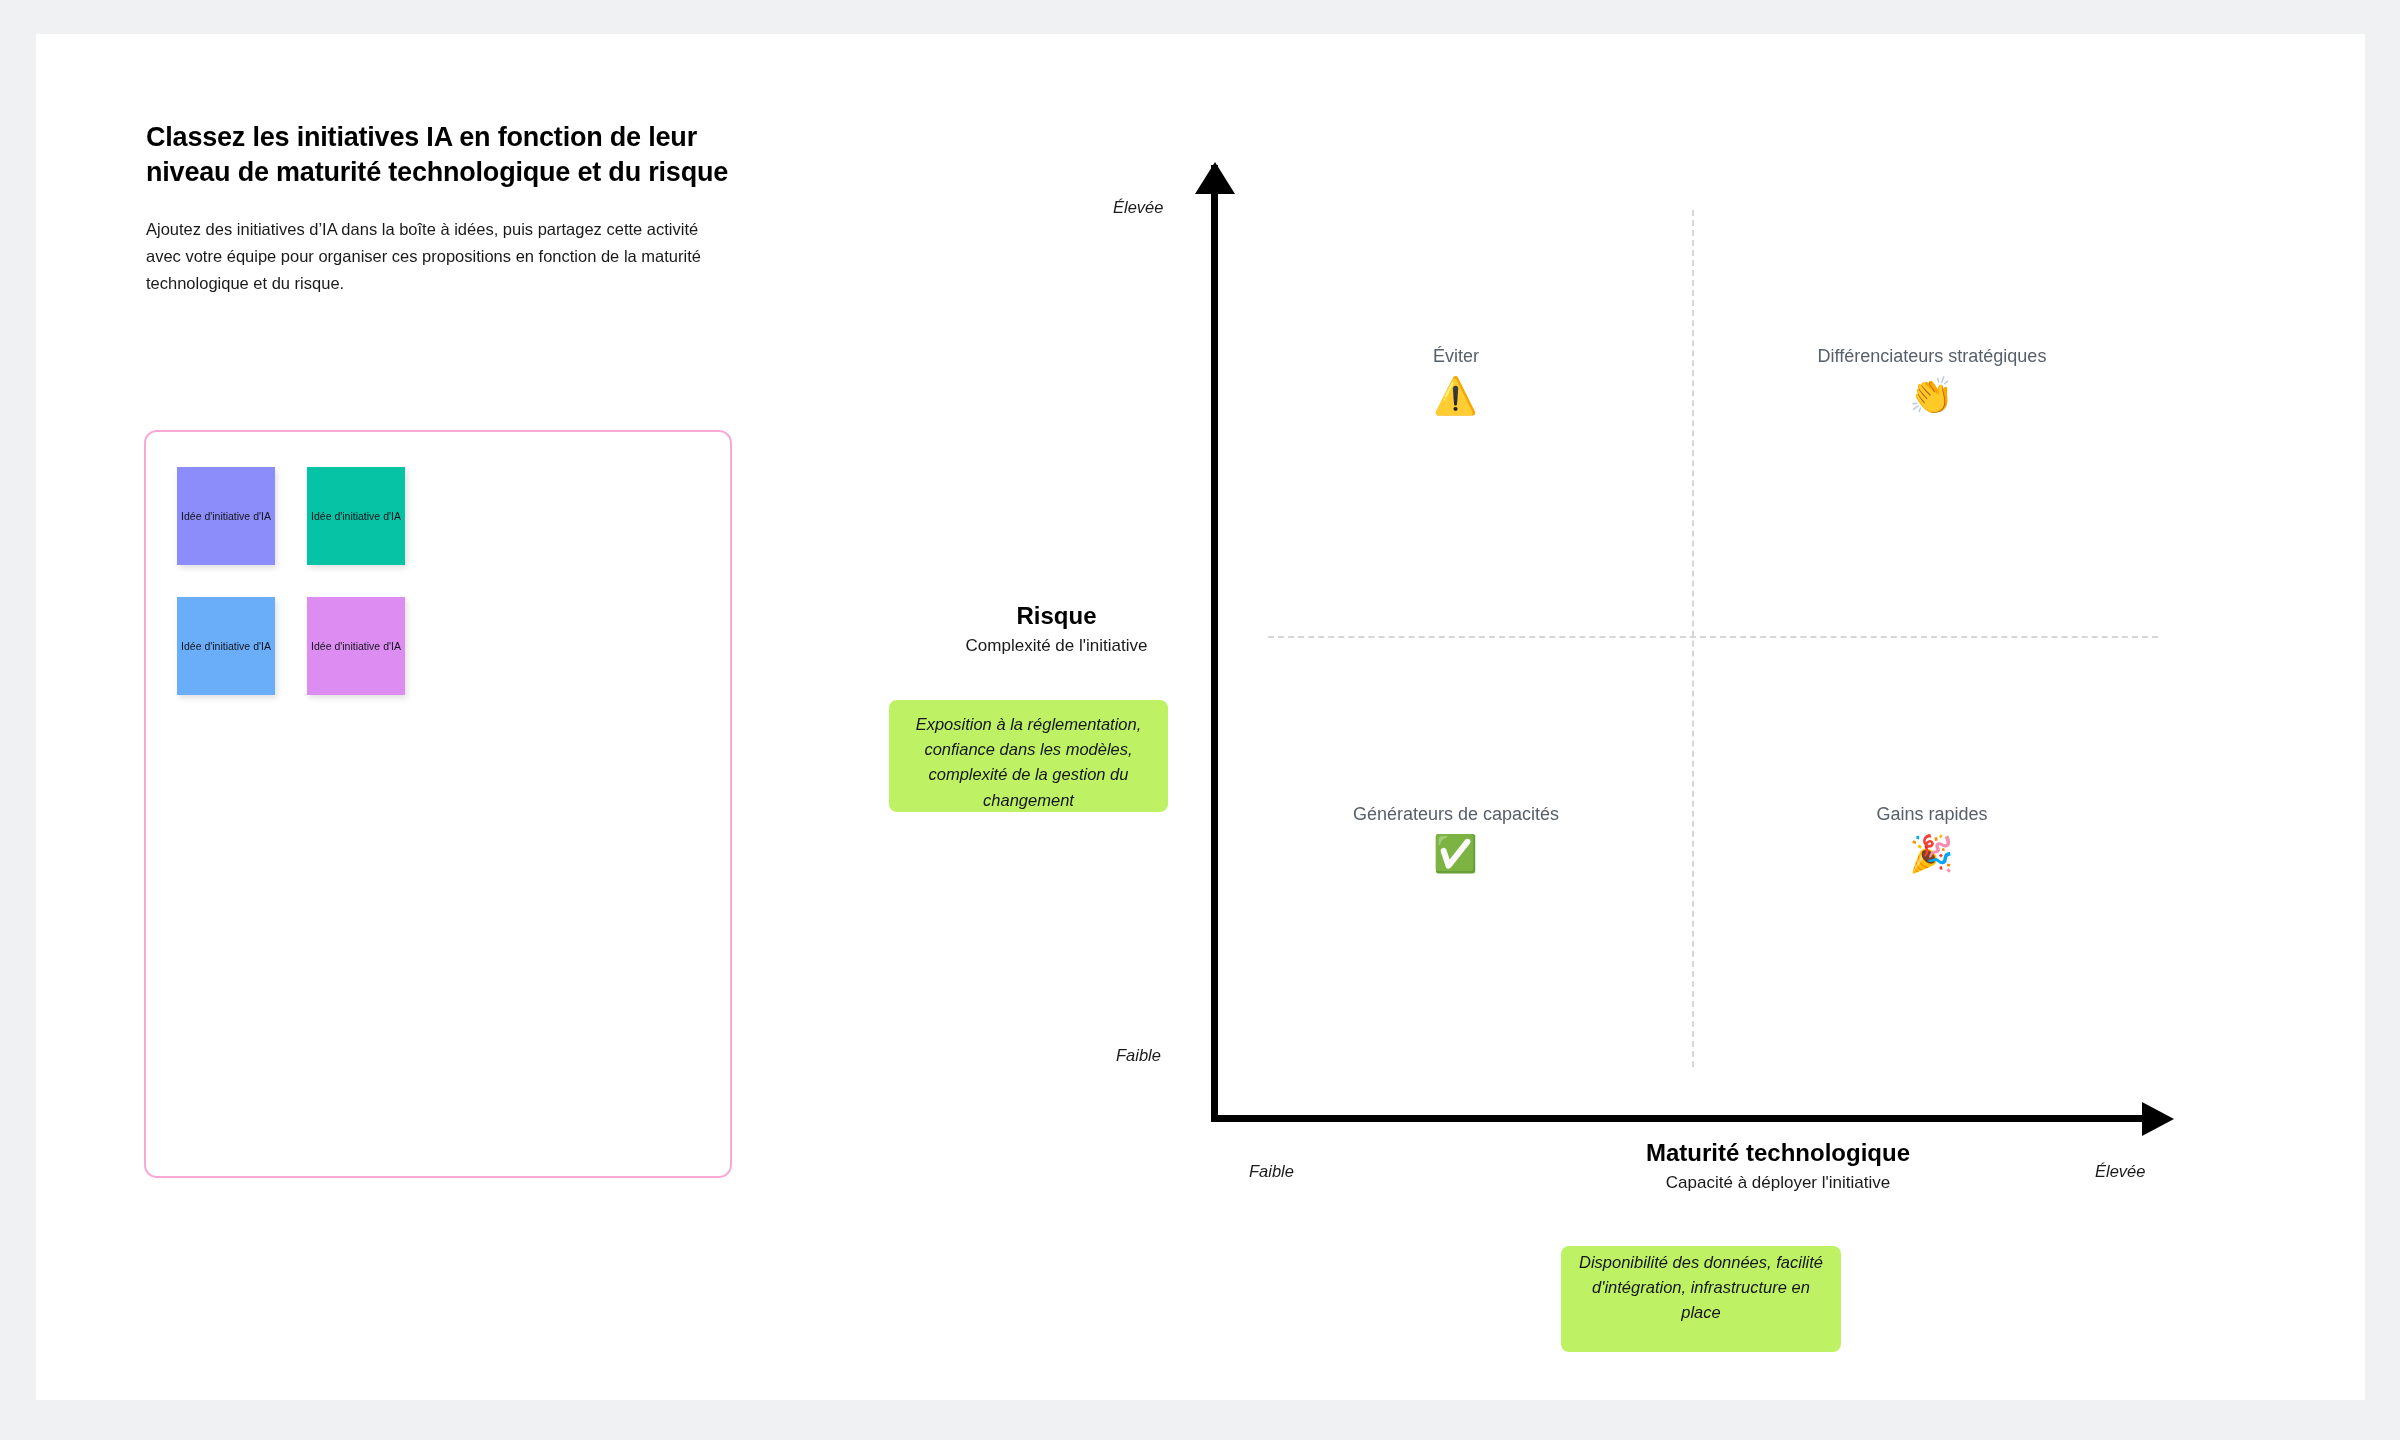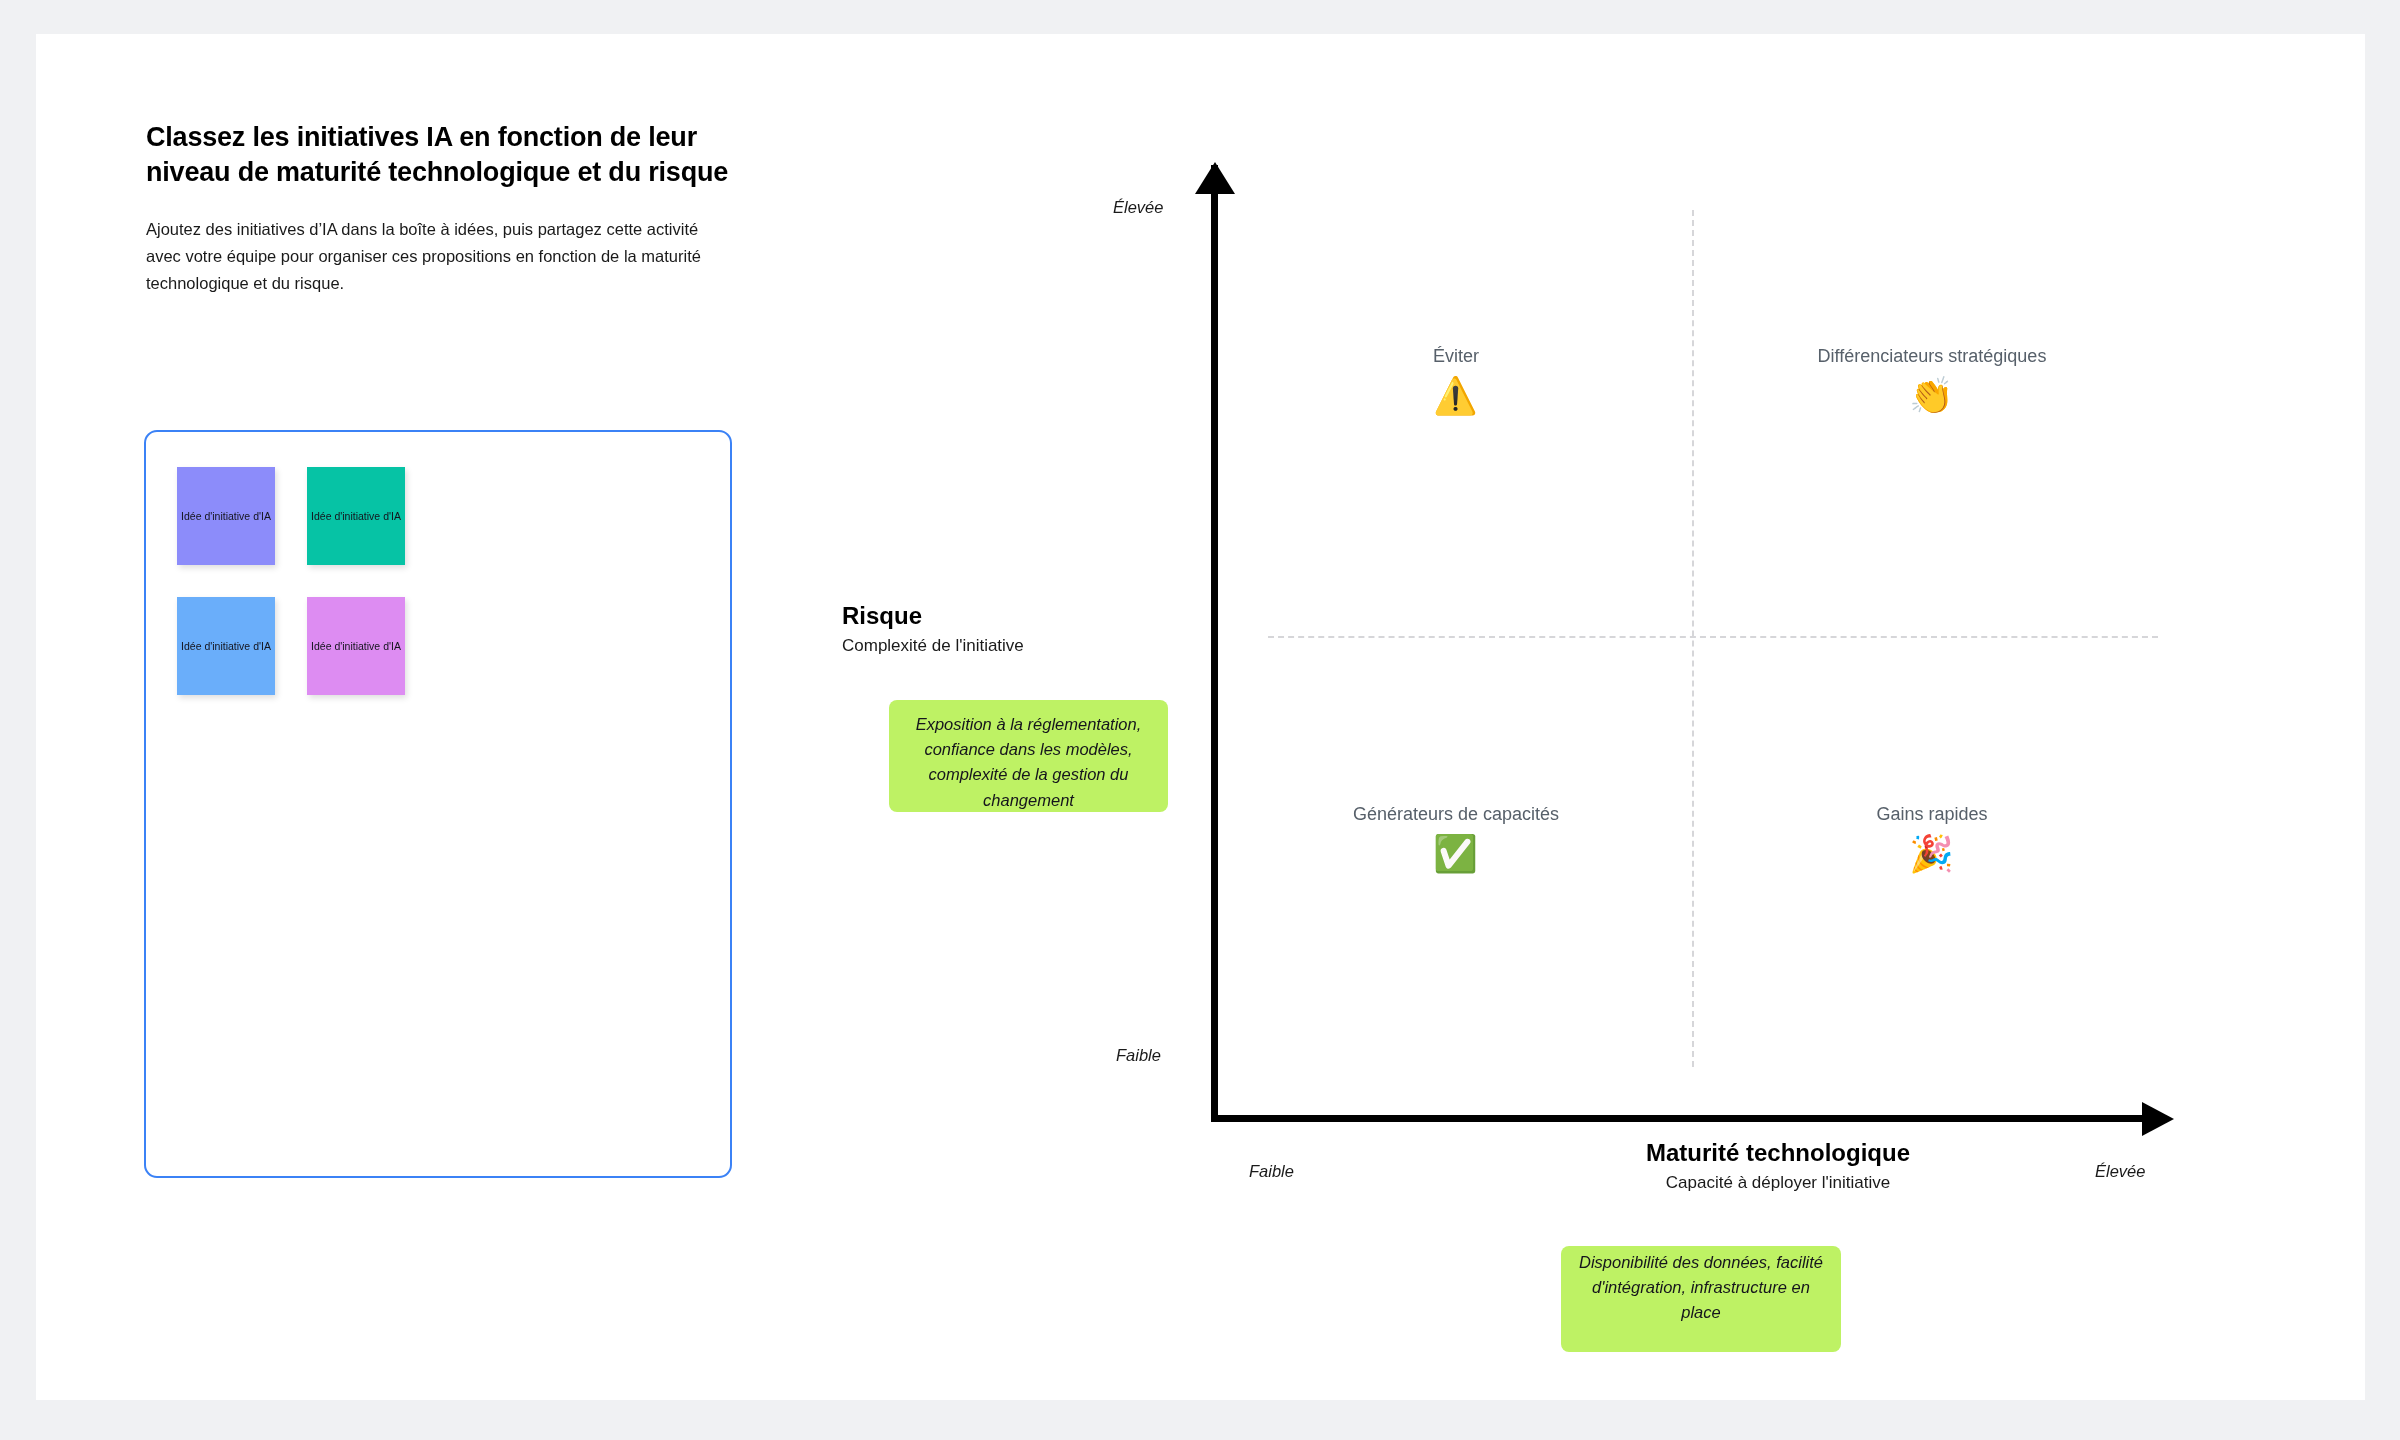--- a/index.html
+++ b/index.html
@@ -56,21 +56,21 @@
     font-weight: 400;
   }
 
   
   .ideas-box {
     position: absolute;
     left: 108px;
     top: 396px;
     width: 588px;
     height: 748px;
-    border: 2px solid #3b82f6;
+    border: 2px solid #f9a8d4;
     border-radius: 13px;
     background: #ffffff;
     box-sizing: border-box;
   }
   .notes-grid {
     position: absolute;
     left: 31px;
     top: 35px;
     display: grid;
     grid-template-columns: 130px 130px;
@@ -189,23 +189,24 @@
     white-space: nowrap;
   }
   .ep-y-high  { left: 1077px; top: 164px; }
   .ep-y-low   { left: 1080px; top: 1012px; }
   .ep-x-low   { left: 1213px; top: 1128px; }
   .ep-x-high  { left: 2059px; top: 1128px; }
 
   
   .y-axis-title {
     position: absolute;
-    left: 806px;
+    left: 878px;
     top: 568px;
     width: 285px;
+    text-align: center;
   }
   .axis-title-main {
     font-size: 24px;
     font-weight: 700;
     color: #000;
     line-height: 1.2;
     margin-bottom: 4px;
   }
   .axis-title-sub {
     font-size: 17px;

